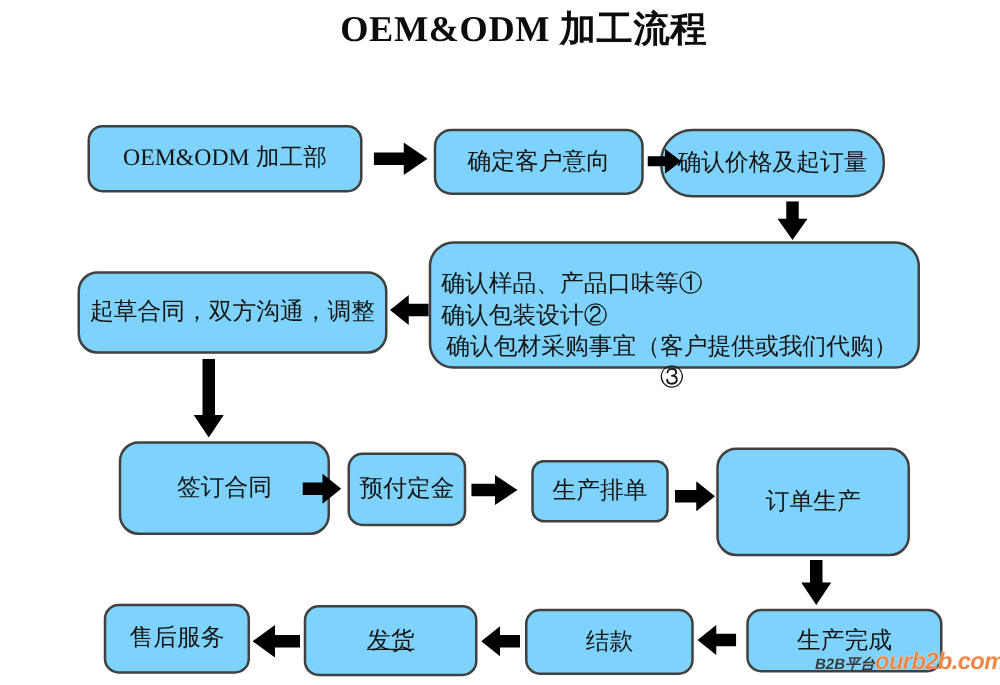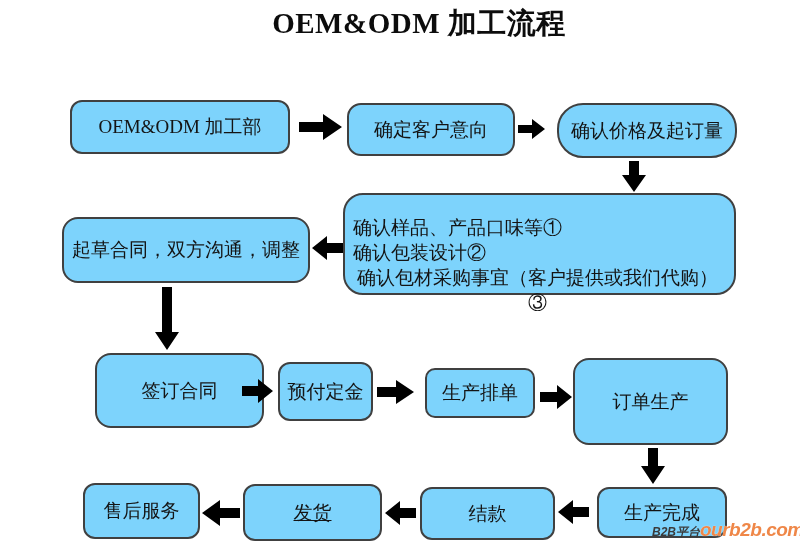--- a/index.html
+++ b/index.html
@@ -12,30 +12,30 @@
     text-align:center; font-size:29px; font-weight:700; color:#0c0c0c;
     letter-spacing:0.5px;
   }
   .box {
     position:absolute; box-sizing:border-box; background:#7dd3fc;
     border:2px solid #404040; display:flex; align-items:center; justify-content:center;
     font-size:19px; color:#141414; text-align:center; line-height:1.25;
   }
   .b-oem        { left:70px;  top:100px; width:220px; height:54px;  border-radius:12px; }
   .b-intent     { left:347px; top:103px; width:168px; height:53px;  border-radius:14px; }
-  .b-price      { left:557px; top:103px; width:180px; height:55px;  border-radius:26px; }
+  .b-price      { left:528px; top:103px; width:180px; height:55px;  border-radius:26px; }
   .b-details    { left:343px; top:193px; width:393px; height:102px; border-radius:20px;
                   flex-direction:column; align-items:flex-start; justify-content:flex-start;
                   padding:20px 12px 0 8px; line-height:25px; }
   .b-draft      { left:62px;  top:217px; width:248px; height:66px;  border-radius:16px; }
   .b-sign       { left:95px;  top:353px; width:169px; height:75px;  border-radius:16px; }
   .b-deposit    { left:278px; top:362px; width:95px;  height:59px;  border-radius:12px;justify-content:center; }
   .b-schedule   { left:425px; top:368px; width:110px; height:50px;  border-radius:10px; }
   .b-production { left:573px; top:358px; width:155px; height:87px;  border-radius:16px; }
-  .b-complete   { left:597px; top:487px; width:130px; height:51px;  border-radius:12px; }
+  .b-complete   { left:597px; top:487px; width:157px; height:51px;  border-radius:12px; }
   .b-payment    { left:420px; top:487px; width:135px; height:53px;  border-radius:12px; }
   .b-ship       { left:243px; top:484px; width:139px; height:57px;  border-radius:12px;text-decoration:underline; }
   .b-aftersales { left:83px;  top:483px; width:117px; height:56px;  border-radius:12px;align-items:center; }
   .arrow { position:absolute; display:block; }
   .arrow polygon { fill:#000000; }
   .watermark {
     position:absolute; left:652px; top:519px; display:flex; align-items:baseline;
     font-family:"Liberation Sans","DejaVu Sans",sans-serif; white-space:nowrap;
   }
   .wm-platform {

